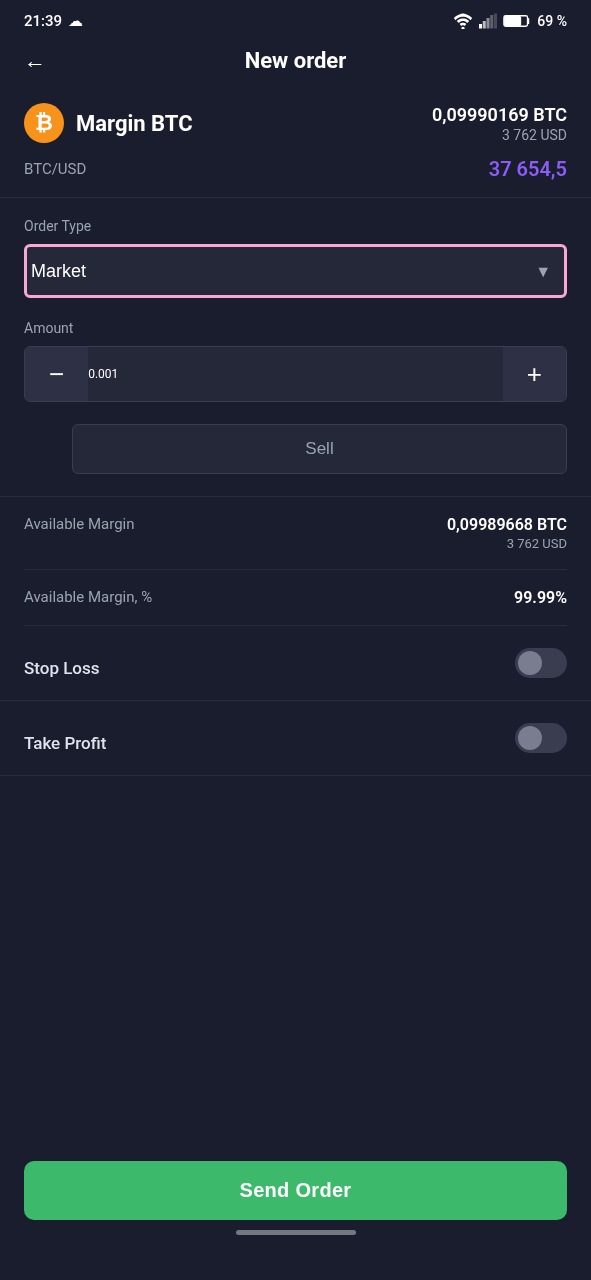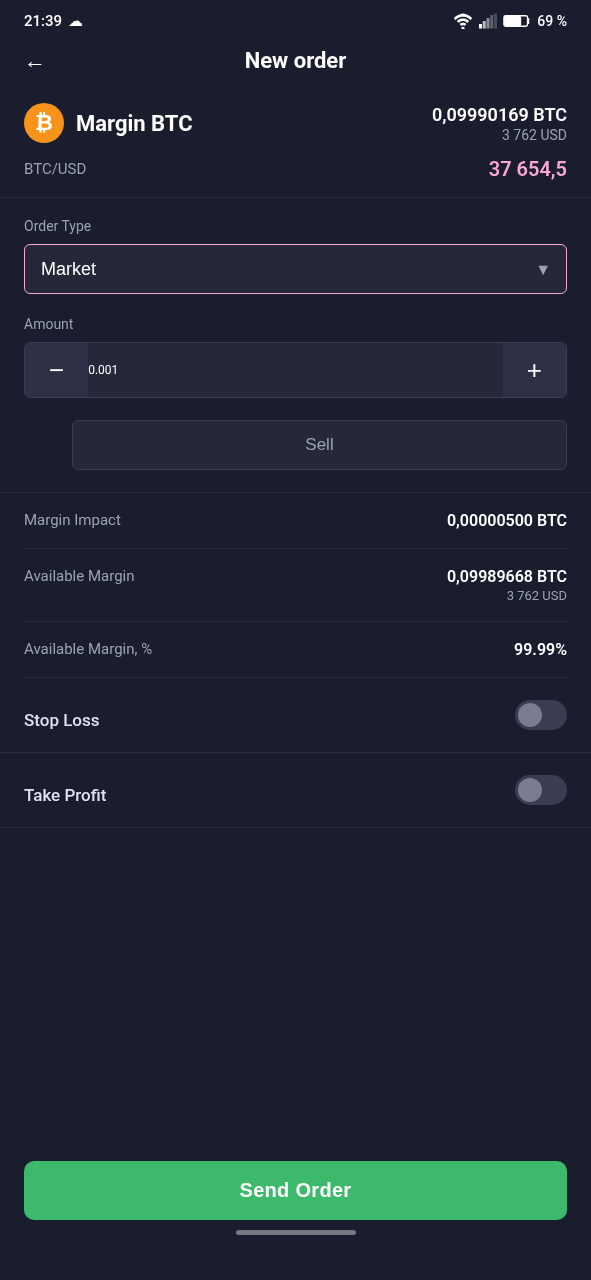--- a/index.html
+++ b/index.html
@@ -104,46 +104,46 @@
       border-bottom: 1px solid #2a2d3e;
       gap: 27px;
     }
     .pair-label {
       font-size: 15px;
       color: #9ca3b0;
     }
     .pair-price {
       font-size: 20px;
       font-weight: 600;
-      color: #f9a8d4;
+      color: #8b5cf6;
     }
 
     
     .form-section {
       padding: 20px 24px 0 24px;
     }
     .field-label {
       font-size: 14px;
       color: #9ca3b0;
       margin-bottom: 10px;
     }
 
     
     .dropdown-container {
       position: relative;
       margin-bottom: 22px;
     }
     .dropdown-select {
       width: 100%;
       background: #252839;
-      border: 1px solid #f9a8d4;
+      border: 3px solid #f9a8d4;
       border-radius: 6px;
       color: #ffffff;
       font-size: 18px;
-      padding: 14px 48px 14px 16px;
+      padding: 14px 48px 14px 4px;
       appearance: none;
       cursor: pointer;
       outline: none;
     }
     .dropdown-arrow {
       position: absolute;
       right: 16px;
       top: 50%;
       transform: translateY(-50%);
       pointer-events: none;
@@ -409,26 +409,20 @@
     <div class="buy-sell-toggle">
       <button class="toggle-btn">
         <span>Sell</span>
       </button>
     </div>
 
   </div>
 
   <div class="info-rows">
 
-    <div class="info-row">
-      <span class="info-row-label">Margin Impact</span>
-      <div class="info-row-value">
-        <div class="single">0,00000500 BTC</div>
-      </div>
-    </div>
 
     <div class="info-row">
       <span class="info-row-label">Available Margin</span>
       <div class="info-row-value">
         <div class="primary">0,09989668 BTC</div>
         <div class="secondary">3 762 USD</div>
       </div>
     </div>
 
     <div class="info-row">

